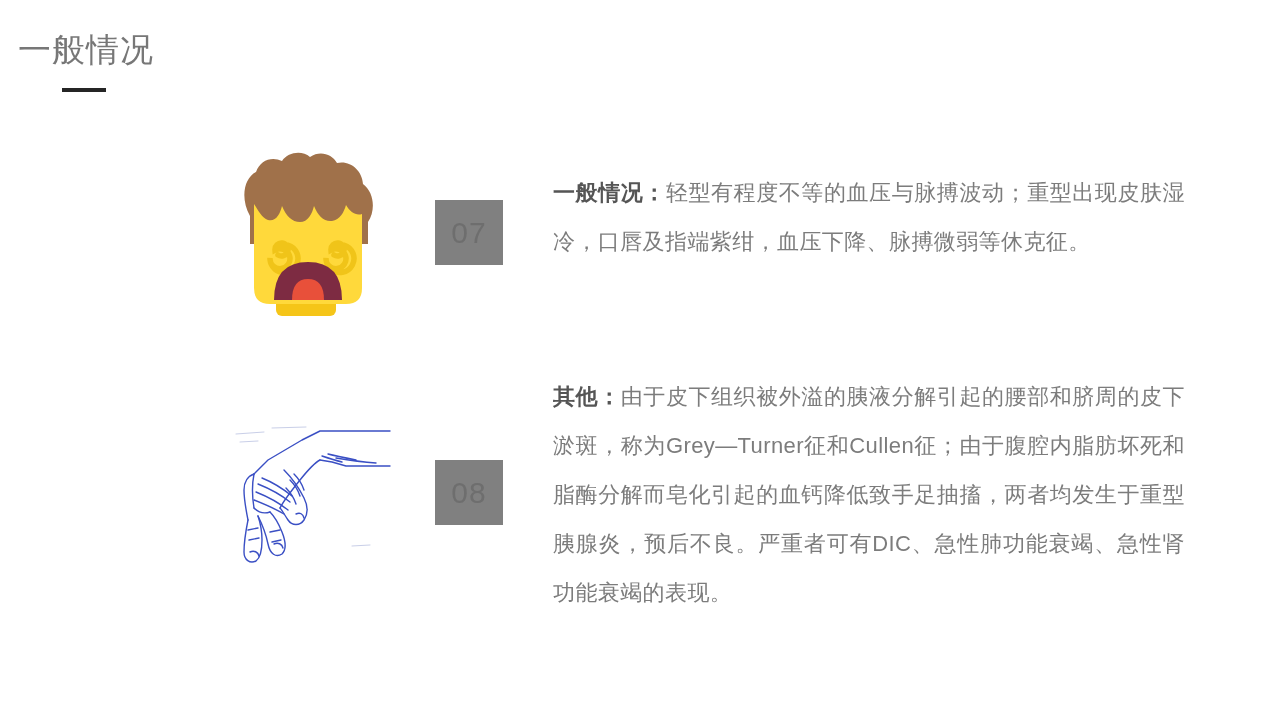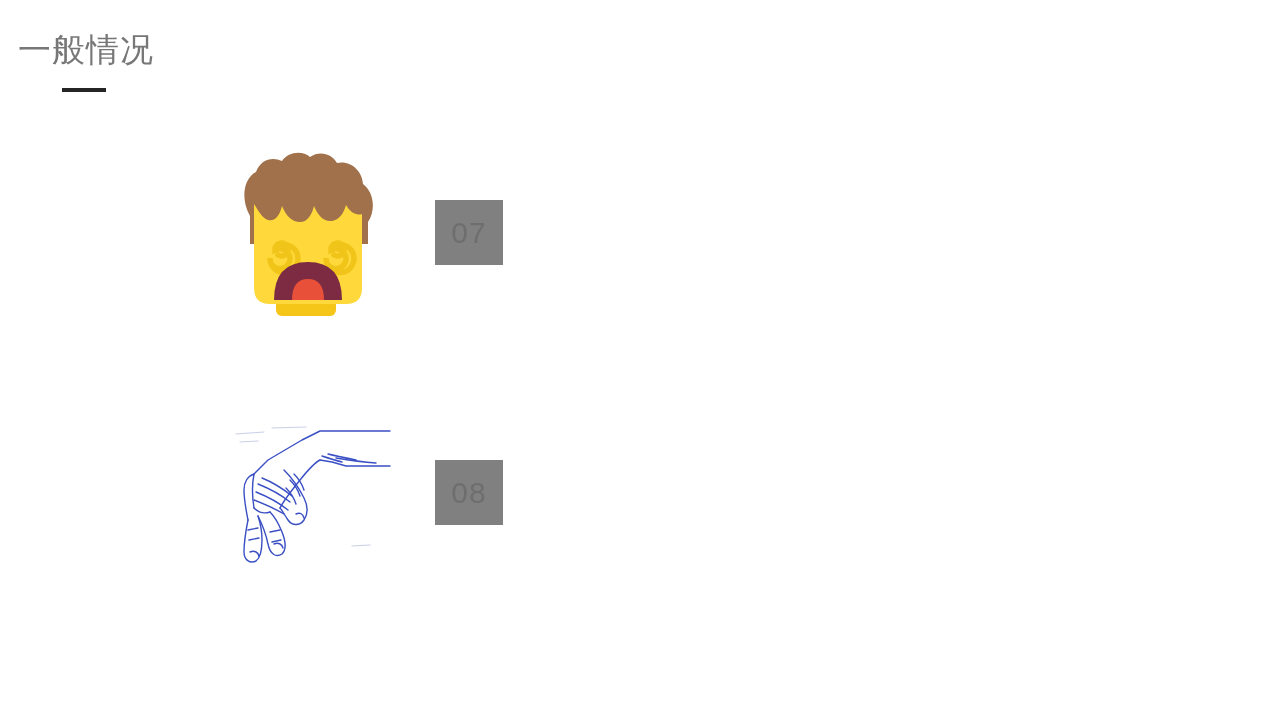--- a/index.html
+++ b/index.html
@@ -153,20 +153,23 @@
       <path d="M42 152 Q42 114 76 114 Q110 114 110 152 Z" fill="#7d2b42"></path>
 
       <path d="M60 152 Q60 131 76 131 Q92 131 92 152 Z" fill="#e8503a"></path>
     </svg>
   </div>
 
   <div class="badge" id="badge-07">
     <span>07</span>
   </div>
 
+  <div class="para" id="para-07">
+    <span class="lead">一般情况：</span><span>轻型有程度不等的血压与脉搏波动；重型出现皮肤湿冷，口唇及指端紫绀，血压下降、脉搏微弱等休克征。</span>
+  </div>
 </div>
 
 <div class="row" id="row-08">
 
   <div class="hand">
     <svg viewBox="0 0 168 150" width="168" height="150" xmlns="http://www.w3.org/2000/svg">
       <g fill="none" stroke="#3a4fc4" stroke-width="1.4" stroke-linecap="round" stroke-linejoin="round">
 
         <g stroke="#c9cfe8" stroke-width="1">
           <path d="M12 16 L40 14"></path>
@@ -217,13 +220,16 @@
         <path d="M46 114 L56 112"></path>
         <path d="M48 124 L57 122"></path>
       </g>
     </svg>
   </div>
 
   <div class="badge" id="badge-08">
     <span>08</span>
   </div>
 
+  <div class="para" id="para-08">
+    <span class="lead">其他：</span><span>由于皮下组织被外溢的胰液分解引起的腰部和脐周的皮下淤斑，称为Grey—Turner征和Cullen征；由于腹腔内脂肪坏死和脂酶分解而皂化引起的血钙降低致手足抽搐，两者均发生于重型胰腺炎，预后不良。严重者可有DIC、急性肺功能衰竭、急性肾功能衰竭的表现。</span>
+  </div>
 </div>
 
 </body></html>

